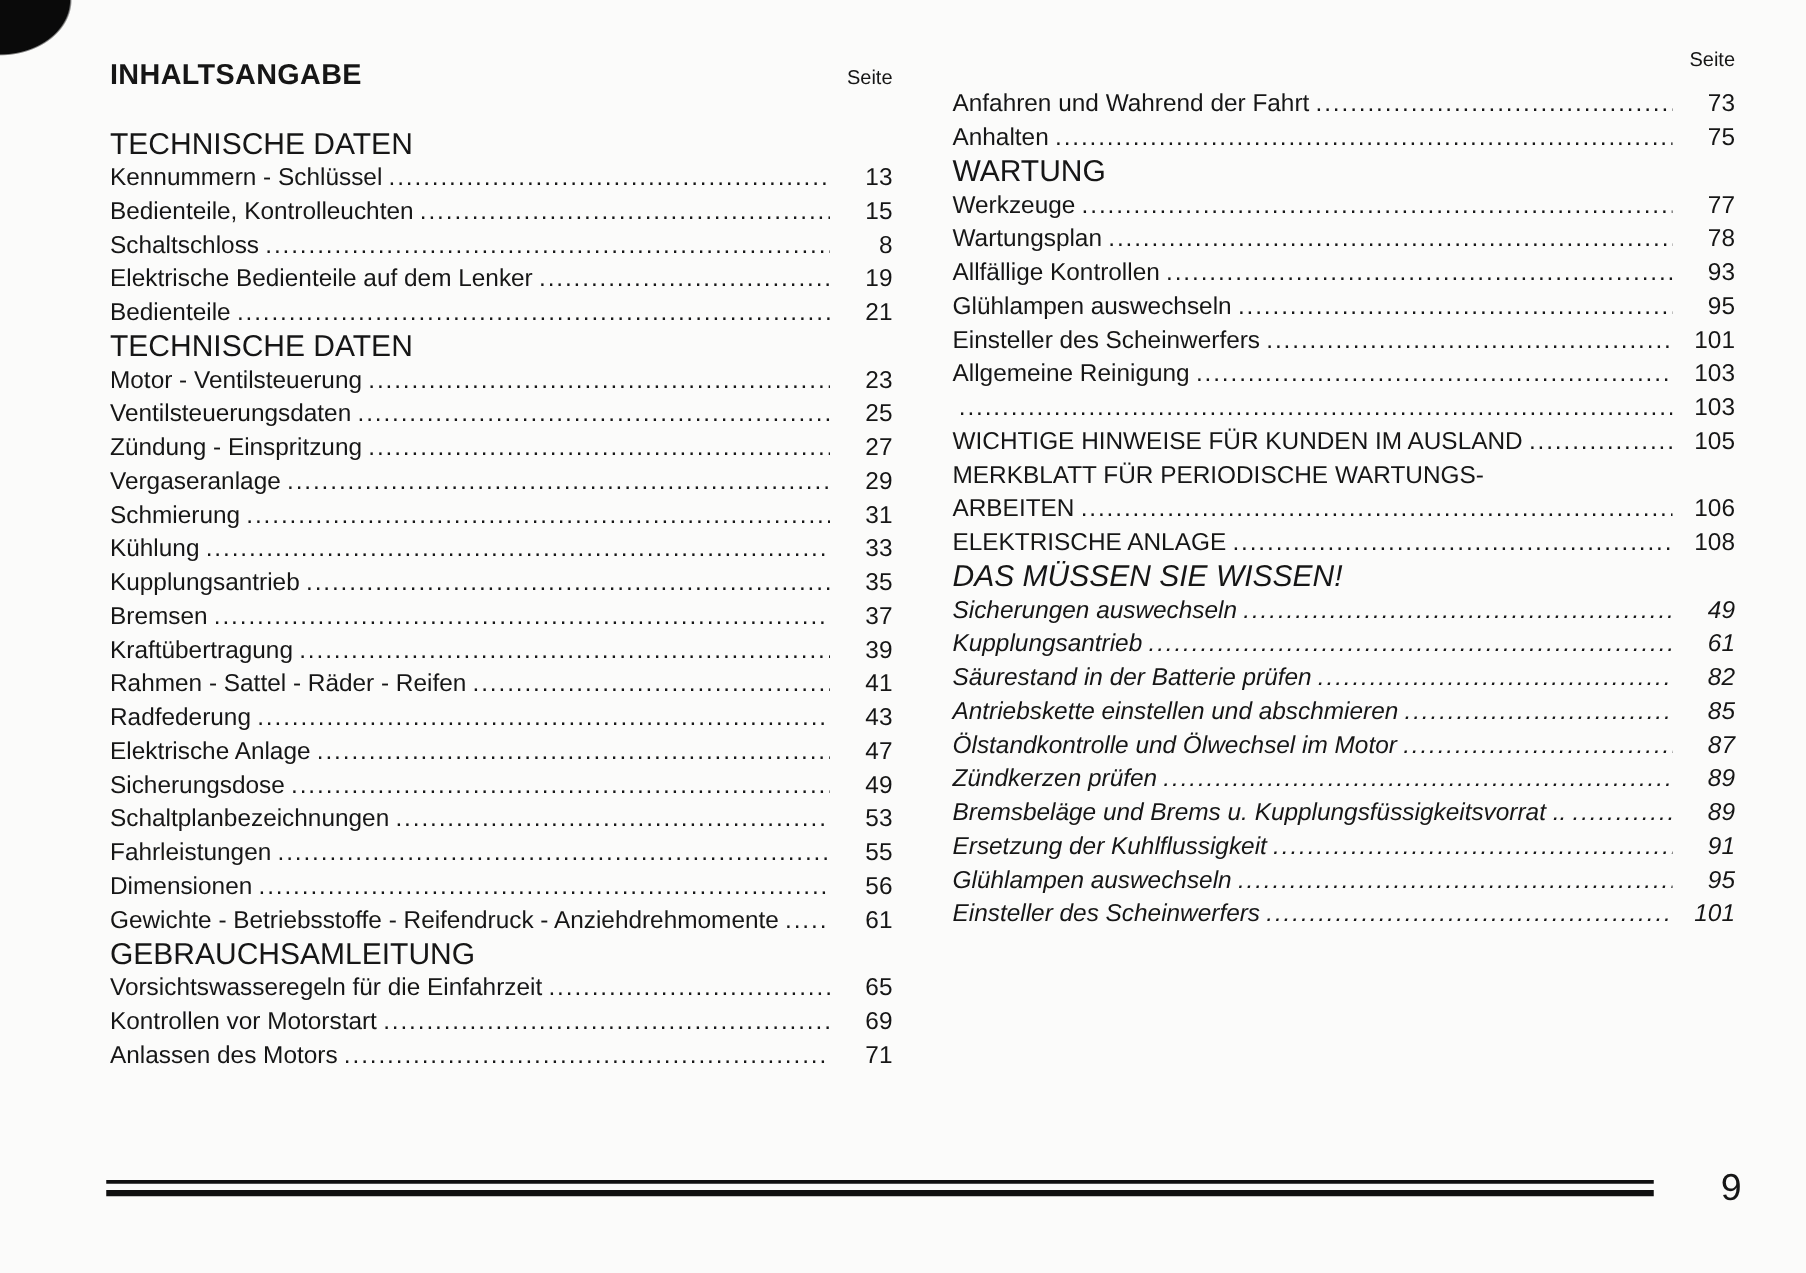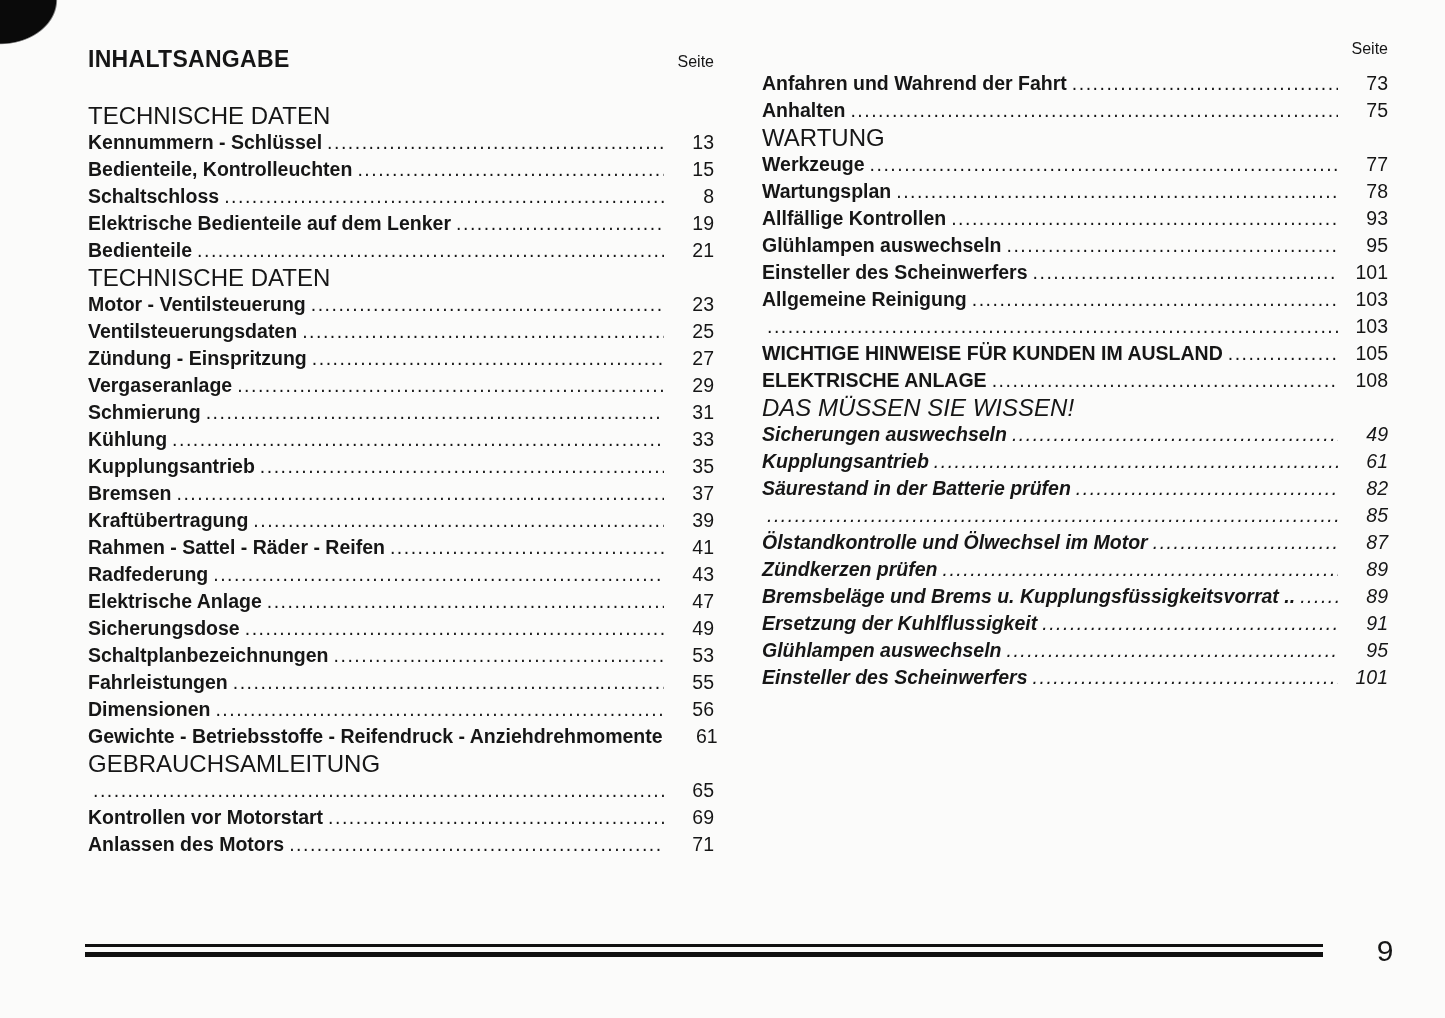--- a/index.html
+++ b/index.html
@@ -32,21 +32,21 @@
   .toc-section.first { margin-top: 0; }
 
   .section-heading { font-size: 24px; line-height: 27px; }
   .section-heading.italic { font-style: italic; }
 
   .row {
     display: flex; align-items: baseline;
     font-size: 19.5px; line-height: 27px;
   }
   .row.italic, .row.italic .pg, .row.italic .dots::after { font-style: italic; }
-  .lbl { white-space: nowrap; font-weight: bold; }
+  .lbl { white-space: nowrap; }
   .dots {
     flex: 1 1 auto; min-width: 0;
     overflow: hidden; white-space: nowrap;
     margin: 0 4px 0 5px;
   }
   .dots::after {
     content: "................................................................................................................................................................";
     letter-spacing: 1.5px;
   }
   .pg { flex: 0 0 46px; text-align: right; white-space: nowrap; }
@@ -194,20 +194,21 @@
           <span class="dots"></span>
           <span class="pg">61</span>
         </div>
       </div>
   </div>
 
   <div class="toc-section">
     <div class="section-heading">GEBRAUCHSAMLEITUNG</div>
     <div>
         <div class="row">
+          <span class="lbl">Vorsichtswasseregeln für die Einfahrzeit</span>
           <span class="dots"></span>
           <span class="pg">65</span>
         </div>
         <div class="row">
           <span class="lbl">Kontrollen vor Motorstart</span>
           <span class="dots"></span>
           <span class="pg">69</span>
         </div>
         <div class="row">
           <span class="lbl">Anlassen des Motors</span>
@@ -279,20 +280,34 @@
   <div class="toc-section">
     <div>
         <div class="row caps">
           <span class="lbl">WICHTIGE HINWEISE FÜR KUNDEN IM AUSLAND</span>
           <span class="dots"></span>
           <span class="pg">105</span>
         </div>
       </div>
   </div>
 
+  <div class="toc-section">
+    <div>
+        <div class="row caps no-page">
+          <span class="lbl">MERKBLATT FÜR PERIODISCHE WARTUNGS-</span>
+          <span class="dots"></span>
+          <span class="pg"></span>
+        </div>
+        <div class="row caps">
+          <span class="lbl">ARBEITEN</span>
+          <span class="dots"></span>
+          <span class="pg">106</span>
+        </div>
+      </div>
+  </div>
 
   <div class="toc-section">
     <div>
         <div class="row caps">
           <span class="lbl">ELEKTRISCHE ANLAGE</span>
           <span class="dots"></span>
           <span class="pg">108</span>
         </div>
       </div>
   </div>
@@ -309,20 +324,21 @@
           <span class="lbl">Kupplungsantrieb</span>
           <span class="dots"></span>
           <span class="pg">61</span>
         </div>
         <div class="row italic">
           <span class="lbl">Säurestand in der Batterie prüfen</span>
           <span class="dots"></span>
           <span class="pg">82</span>
         </div>
         <div class="row italic">
+          <span class="lbl">Antriebskette einstellen und abschmieren</span>
           <span class="dots"></span>
           <span class="pg">85</span>
         </div>
         <div class="row italic">
           <span class="lbl">Ölstandkontrolle und Ölwechsel im Motor</span>
           <span class="dots"></span>
           <span class="pg">87</span>
         </div>
         <div class="row italic">
           <span class="lbl">Zündkerzen prüfen</span>

